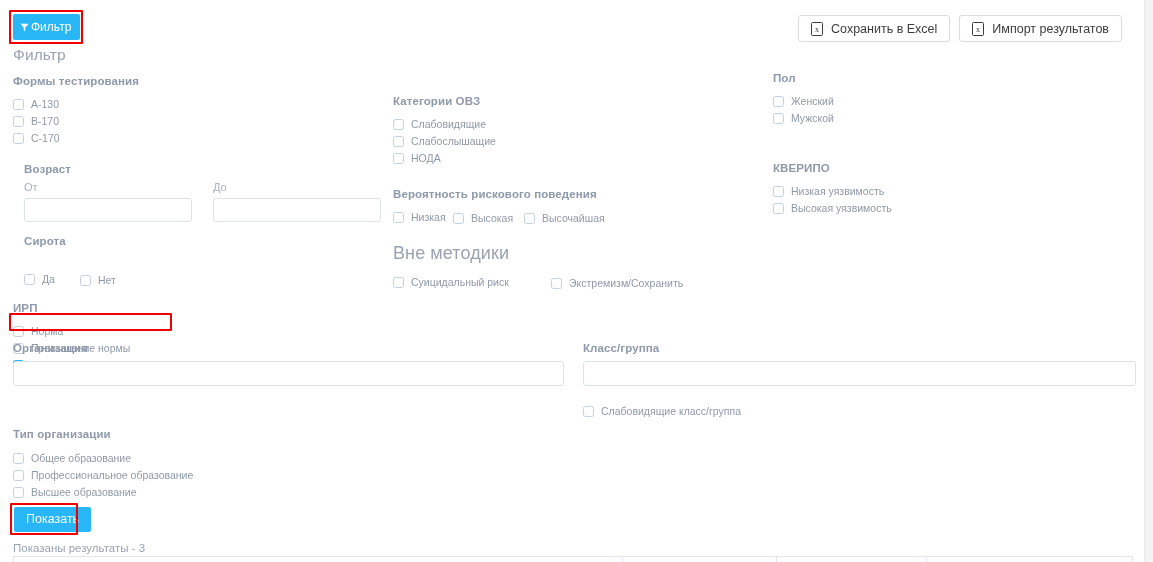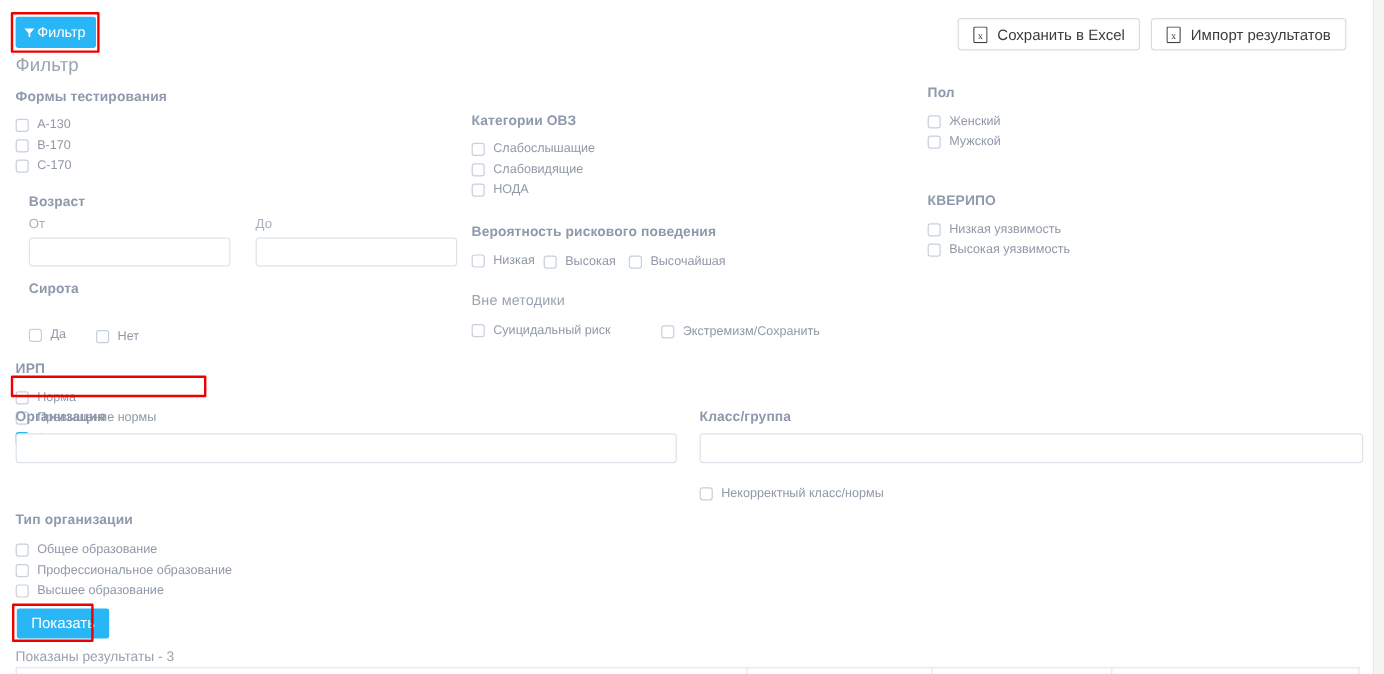--- a/index.html
+++ b/index.html
@@ -288,25 +288,25 @@
         </div>
       </div>
 
       <div class="col-b">
 
         <div class="blk">
           <div class="h-small">Категории ОВЗ</div>
           <div style="margin-top:9px;">
             <div class="cb-row">
               <span class="cb"></span>
+              <span class="cb-lbl">Слабовидящие</span>
+            </div>
+            <div class="cb-row">
+              <span class="cb"></span>
               <span class="cb-lbl">Слабослышащие</span>
-            </div>
-            <div class="cb-row">
-              <span class="cb"></span>
-              <span class="cb-lbl">Слабовидящие</span>
             </div>
             <div class="cb-row">
               <span class="cb"></span>
               <span class="cb-lbl">НОДА</span>
             </div>
           </div>
         </div>
 
         <div class="blk" style="margin-top:22px;">
           <div class="h-small">Вероятность рискового поведения</div>
@@ -320,21 +320,21 @@
               <span class="cb-lbl">Высокая</span>
             </div>
             <div class="cb-row">
               <span class="cb"></span>
               <span class="cb-lbl">Высочайшая</span>
             </div>
           </div>
         </div>
 
         <div class="blk" style="margin-top:17px;">
-          <div class="h-big" style="font-size:12px;">Вне методики</div>
+          <div class="h-big" style="font-size:18px;">Вне методики</div>
           <div style="display:flex; margin-top:10px;">
             <div class="cb-row" style="width:158px;">
               <span class="cb"></span>
               <span class="cb-lbl">Суицидальный риск</span>
             </div>
             <div class="cb-row">
               <span class="cb"></span>
               <span class="cb-lbl">Экстремизм/Сохранить</span>
             </div>
           </div>
@@ -378,21 +378,21 @@
     <div style="position:absolute; left:13px; top:342px; width:551px;">
       <div class="h-small">Организация</div>
       <input class="txtinput" style="margin-top: 7px; height: 25px;" value="" placeholder="">
     </div>
 
     <div style="position:absolute; left:583px; top:342px; width:553px;">
       <div class="h-small">Класс/группа</div>
       <input class="txtinput" style="margin-top: 7px; height: 25px;" value="" placeholder="">
       <div class="cb-row" style="margin-top:17px;">
         <span class="cb"></span>
-        <span class="cb-lbl">Некорректный класс/нормы</span>
+        <span class="cb-lbl">Слабовидящие класс/группа</span>
       </div>
     </div>
 
     <div style="position:absolute; left:13px; top:428px;">
       <div class="h-small">Тип организации</div>
       <div style="margin-top:10px;">
         <div class="cb-row">
           <span class="cb"></span>
           <span class="cb-lbl">Общее образование</span>
         </div>

